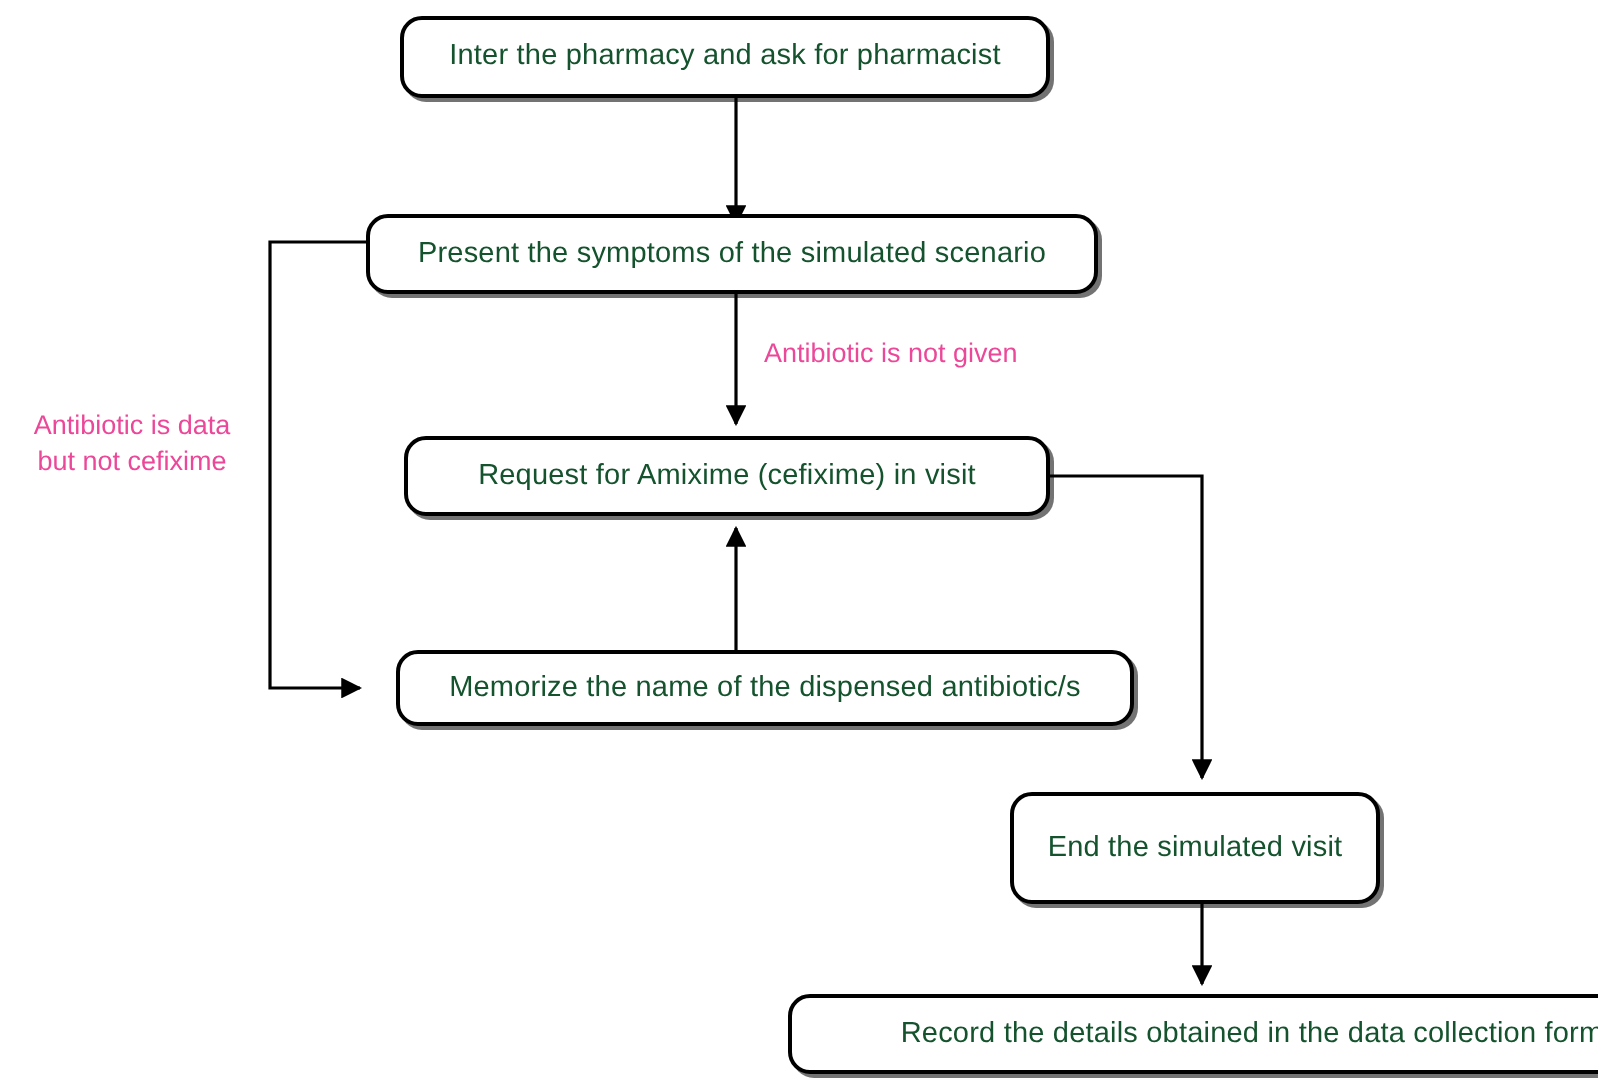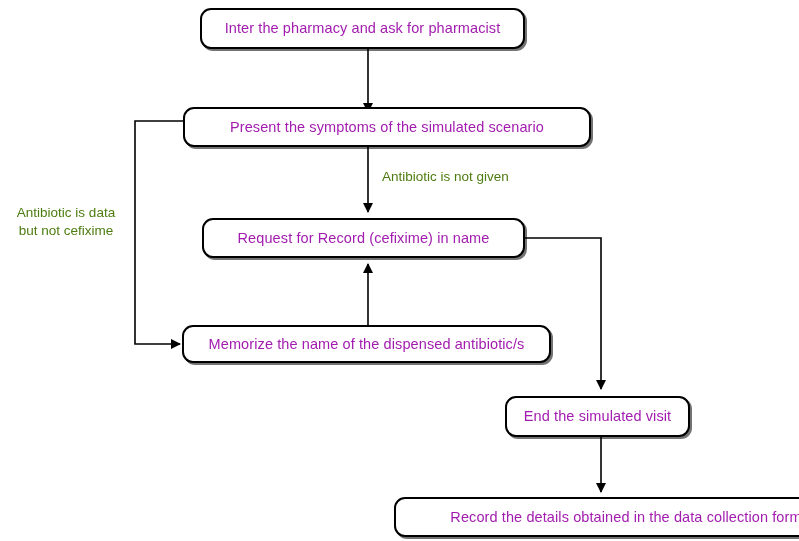--- a/index.html
+++ b/index.html
@@ -24,31 +24,31 @@
   }
   .node {
     position: absolute;
     box-sizing: border-box;
     border: 2px solid #000000;
     border-radius: 11px;
     background: #ffffff;
     display: flex;
     align-items: center;
     justify-content: center;
-    color: #a21caf;
+    color: #14532d;
     font-size: 14.5px;
     line-height: 1.15;
     letter-spacing: 0.1px;
     white-space: nowrap;
     box-shadow: 2px 2px 0 0 rgba(0,0,0,0.55);
     z-index: 2;
   }
   .edge-label {
     position: absolute;
-    color: #4d7c0f;
+    color: #ec4899;
     font-size: 13.5px;
     line-height: 1.32;
     text-align: center;
     white-space: pre-line;
     z-index: 3;
   }
 </style>
 </head>
 <body>
 
@@ -83,33 +83,33 @@
 
     <g>
       <path d="M 601 437 L 601 492" stroke="#000000" stroke-width="1.6" fill="none" marker-end="url(#arrow)"></path>
     </g>
   </svg>
 
   <div class="node" style="left:200px; top:8px; width:325px; height:41px;">
     <span>Inter the pharmacy and ask for pharmacist</span>
   </div>
 
-  <div class="node" style="left:183px; top:107px; width:408px; height:40px;text-align:center;">
+  <div class="node" style="left:183px; top:107px; width:366px; height:40px;text-align:center;">
     <span>Present the symptoms of the simulated scenario</span>
   </div>
 
   <div class="node" style="left:202px; top:218px; width:323px; height:40px;">
-    <span>Request for Record (cefixime) in name</span>
+    <span>Request for Amixime (cefixime) in visit</span>
   </div>
 
-  <div class="node" style="left:182px; top:325px; width:369px; height:38px;text-align:right;">
+  <div class="node" style="left:198px; top:325px; width:369px; height:38px;text-align:right;">
     <span>Memorize the name of the dispensed antibiotic/s</span>
   </div>
 
-  <div class="node" style="left:505px; top:396px; width:185px; height:41px;">
+  <div class="node" style="left:505px; top:396px; width:185px; height:56px;">
     <span>End the simulated visit</span>
   </div>
 
   <div class="node" style="left:394px; top:497px; width:464px; height:40px;">
     <span>Record the details obtained in the data collection form</span>
   </div>
 
   <div class="edge-label" style="left:382px; top:168px; width:200px; text-align:left;">Antibiotic is not given</div>
 
   <div class="edge-label" style="left:2px; top:204px; width:128px;">Antibiotic is data

